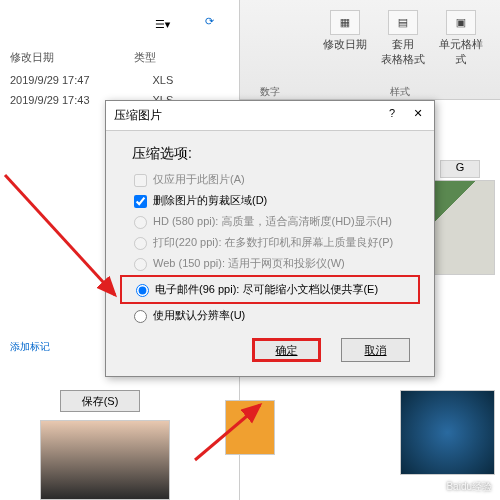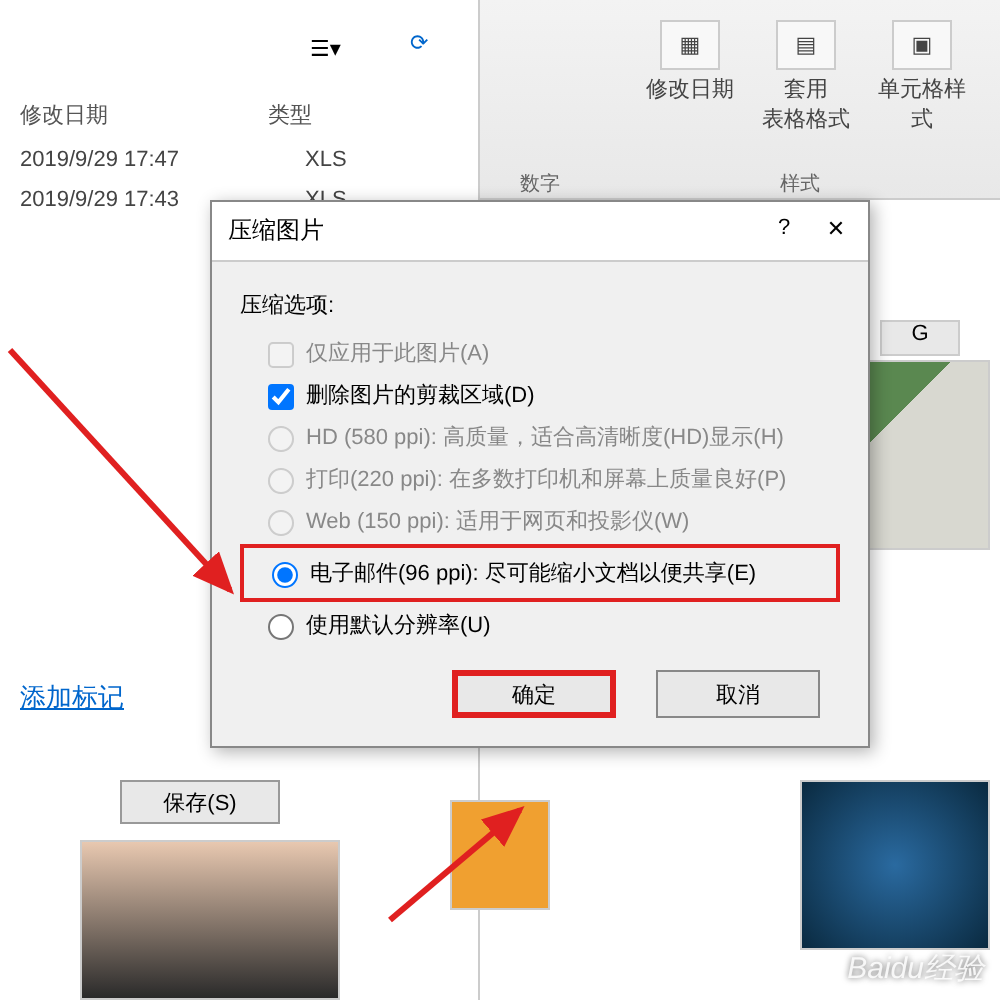--- a/index.html
+++ b/index.html
@@ -12,56 +12,56 @@
     .ribbon-item { text-align: center; font-size: 10px; color: #444; width: 50px; }
     .ribbon-item .ico { width: 30px; height: 25px; margin: 0 auto 2px auto; background: #f8f8f8; border: 1px solid #ccc; display: flex; align-items: center; justify-content: center; }
     .ribbon-label { position: absolute; font-size: 10px; color: #666; }
     .ribbon-label.l1 { left: 260px; top: 85px; }
     .ribbon-label.l2 { left: 390px; top: 85px; }
     
     
     .file-browser { position: absolute; top: 0; left: 0; width: 240px; height: 500px; background: #fff; border-right: 1px solid #ccc; }
     .fb-header { padding: 50px 10px 5px 10px; display: flex; gap: 80px; color: #555; font-size: 11px; }
     .fb-row { padding: 4px 10px; display: flex; gap: 63px; color: #444; font-size: 11px; }
-    .add-tag { position: absolute; left: 10px; top: 340px; color: #0066cc; font-size: 13px; text-decoration: underline; }
+    .add-tag { position: absolute; left: 10px; top: 340px; color: #0066cc; font-size: 10px; }
     .save-btn { position: absolute; left: 60px; top: 390px; width: 80px; height: 22px; background: #e8e8e8; border: 1px solid #999; font-size: 11px; }
     .sort-icon { position: absolute; left: 155px; top: 18px; width: 20px; height: 14px; }
     .refresh { position: absolute; left: 205px; top: 15px; color: #0066cc; width: 18px; height: 18px; }
     
     
     .grid { position: absolute; top: 100px; left: 240px; right: 0; bottom: 0; background: #fff; }
     .cell-header { position: absolute; top: 60px; left: 200px; width: 40px; height: 18px; background: #e8e8e8; border: 1px solid #ccc; text-align: center; font-size: 11px; }
     .img-cell { position: absolute; border: 1px solid #ccc; overflow: hidden; }
     .plant { top: 80px; left: 160px; width: 95px; height: 95px; background: linear-gradient(135deg,#5a8850 40%,#d8d8d0 40%); }
     .tech { top: 290px; left: 160px; width: 95px; height: 85px; background: radial-gradient(circle,#2a6aa0,#0a2a40); }
     .toy { top: 300px; left: -15px; width: 50px; height: 55px; background: #f0a030; }
     .face { top: 320px; left: -200px; width: 130px; height: 80px; background: linear-gradient(#e8c8b0,#2a2a2a); }
     
     
     .dialog { position: absolute; left: 105px; top: 100px; width: 330px; background: #f0f0f0; border: 1px solid #888; box-shadow: 2px 2px 8px rgba(0,0,0,0.3); }
-    .dlg-title { display: flex; align-items: center; justify-content: space-between; padding: 6px 8px; background: #fff; border-bottom: 1px solid #ccc; }
+    .dlg-title { display: flex; align-items: flex-start; justify-content: space-between; padding: 6px 8px; background: #fff; border-bottom: 1px solid #ccc; }
     .dlg-title-text { font-size: 12px; }
     .dlg-ctrls { display: flex; gap: 10px; }
     .dlg-ctrl { width: 16px; height: 16px; text-align: center; cursor: pointer; }
     .dlg-body { padding: 10px 14px 14px 14px; }
-    .section-label { font-size: 11px; margin: 4px 0 6px 0; }
+    .section-label { font-size: 14px; margin: 4px 0 6px 12px; }
     .option-row { display: flex; align-items: flex-end; gap: 6px; padding: 3px 0 3px 14px; font-size: 11px; }
     .option-row input[type=radio], .option-row input[type=checkbox] { margin: 0; }
     .option-row.disabled { color: #888; }
     .highlight-red { border: 2px solid #e02020; padding: 2px 4px; margin: 1px 0; }
     .dlg-buttons { display: flex; gap: 20px; justify-content: flex-end; margin-top: 12px; padding-right: 10px; }
-    .dlg-btn { width: 82px; height: 24px; background: #e8e8e8; border: 1px solid #888; font-size: 11px; cursor: pointer; }
+    .dlg-btn { width: 69px; height: 24px; background: #e8e8e8; border: 1px solid #888; font-size: 11px; cursor: pointer; text-decoration: underline; }
     .dlg-btn.ok { border: 3px solid #e02020; }
     
     
     .arrow { position: absolute; pointer-events: none; }
     .arrow svg { overflow: visible; }
     
     
-    .watermark { position: absolute; right: 8px; bottom: 6px; color: rgba(255,255,255,0.85); font-style: italic; font-size: 15px; text-shadow: 0 0 3px rgba(0,0,0,0.6); }
+    .watermark { position: absolute; right: 8px; bottom: 6px; color: rgba(255,255,255,0.85); font-size: 10px; text-shadow: 0 0 3px rgba(0,0,0,0.6); }
   </style>
 </head>
 <body>
 
 <div class="ribbon">
   <div class="ribbon-group r1">
     <div class="ribbon-item">
       <div class="ico">▦</div>
       <div>修改日期</div>
     </div>

